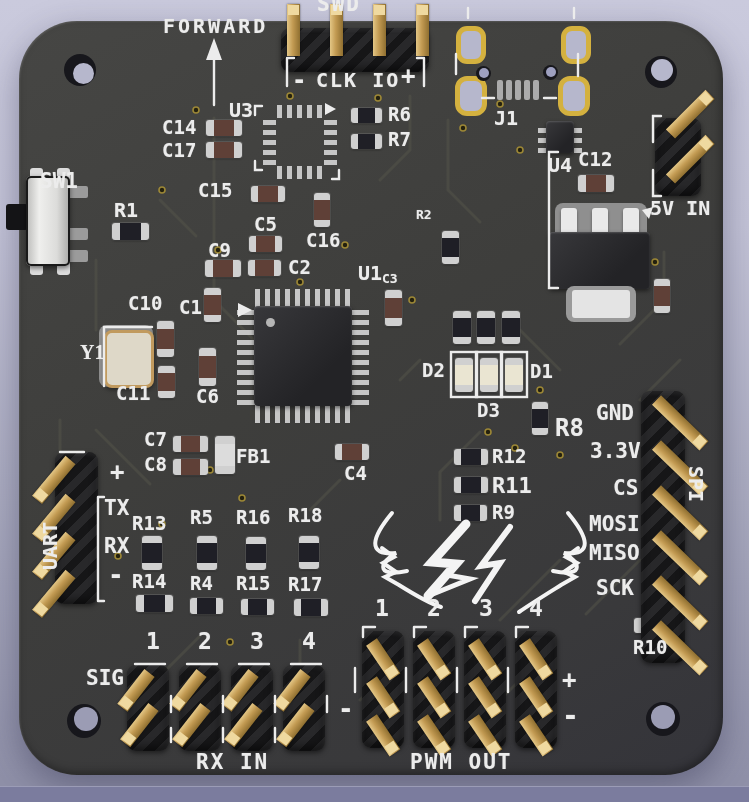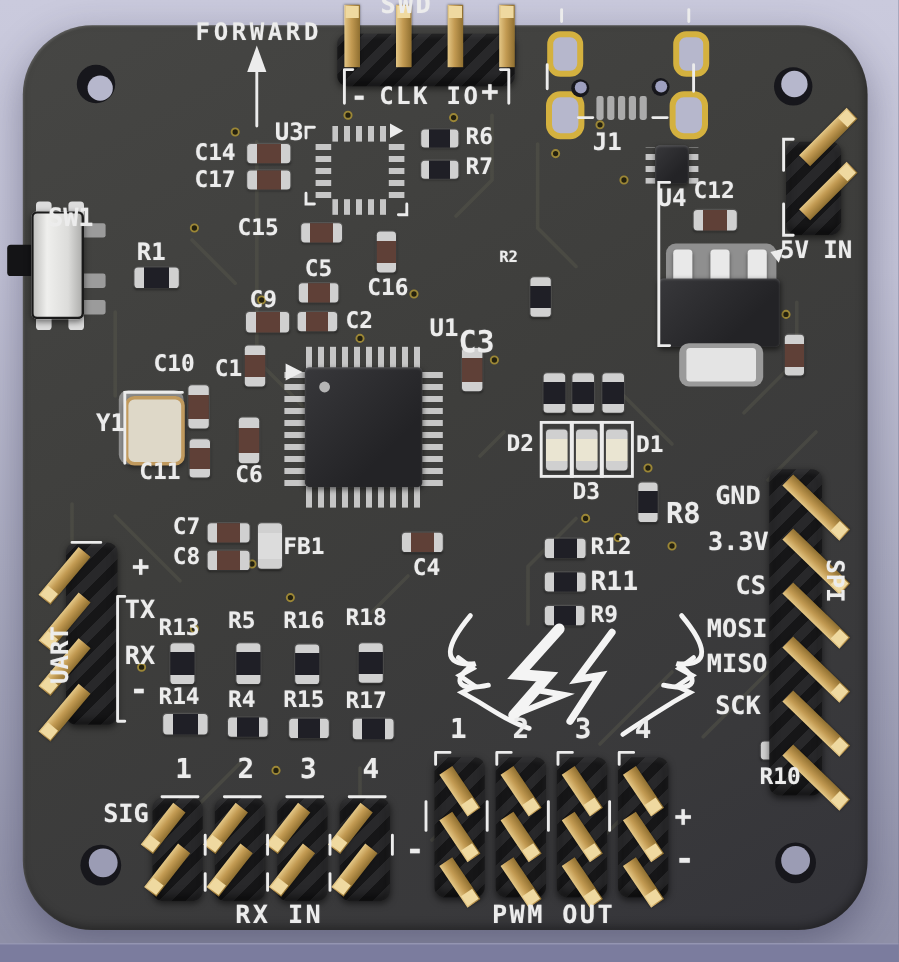--- a/index.html
+++ b/index.html
@@ -295,28 +295,28 @@
       <span class="lbl" style="left: 162px; top: 118px; font-size: 19px;">C14</span>
       <span class="lbl" style="left: 162px; top: 141px; font-size: 19px;">C17</span>
       <span class="lbl" style="left: 388px; top: 105px; font-size: 19px;">R6</span>
       <span class="lbl" style="left: 388px; top: 130px; font-size: 19px;">R7</span>
       <span class="lbl" style="left: 198px; top: 181px; font-size: 19px;">C15</span>
       <span class="lbl" style="left: 254px; top: 215px; font-size: 19px;">C5</span>
       <span class="lbl" style="left: 208px; top: 241px; font-size: 19px;">C9</span>
       <span class="lbl" style="left: 306px; top: 231px; font-size: 19px;">C16</span>
       <span class="lbl" style="left: 288px; top: 258px; font-size: 19px;">C2</span>
       <span class="lbl" style="left: 318px; top: 263px; font-size: 20px; margin-left: 40px;">U1</span>
-      <span class="lbl" style="left: 382px; top: 272px; font-size: 25px;">C3</span>
+      <span class="lbl" style="left: 382px; top: 272px; font-size: 13px;">C3</span>
       <span class="lbl" style="left: 416px; top: 208px; font-size: 13px;">R2</span>
       <span class="lbl" style="left: 548px; top: 155px; font-size: 20px;">U4</span>
       <span class="lbl" style="left: 578px; top: 150px; font-size: 19px;">C12</span>
       <span class="lbl" style="left: 650px; top: 198px; font-size: 20px;">5V IN</span>
       <span class="lbl" style="left: 128px; top: 294px; font-size: 19px;">C10</span>
       <span class="lbl" style="left: 179px; top: 298px; font-size: 19px;">C1</span>
-      <span class="lbl" style="left: 80px; top: 342px; font-size: 20px;">Y1</span>
+      <span class="lbl" style="left: 80px; top: 342px; font-size: 20px; font-family: Liberation Serif, serif;">Y1</span>
       <span class="lbl" style="left: 116px; top: 384px; font-size: 19px;">C11</span>
       <span class="lbl" style="left: 196px; top: 387px; font-size: 19px;">C6</span>
       <span class="lbl" style="left: 144px; top: 430px; font-size: 19px;">C7</span>
       <span class="lbl" style="left: 144px; top: 455px; font-size: 19px;">C8</span>
       <span class="lbl" style="left: 236px; top: 447px; font-size: 19px;">FB1</span>
       <span class="lbl" style="left: 344px; top: 464px; font-size: 19px;">C4</span>
       <span class="lbl" style="left: 422px; top: 361px; font-size: 19px;">D2</span>
       <span class="lbl" style="left: 530px; top: 362px; font-size: 19px;">D1</span>
       <span class="lbl" style="left: 477px; top: 401px; font-size: 19px;">D3</span>
       <span class="lbl" style="left: 555px; top: 416px; font-size: 24px;">R8</span>

